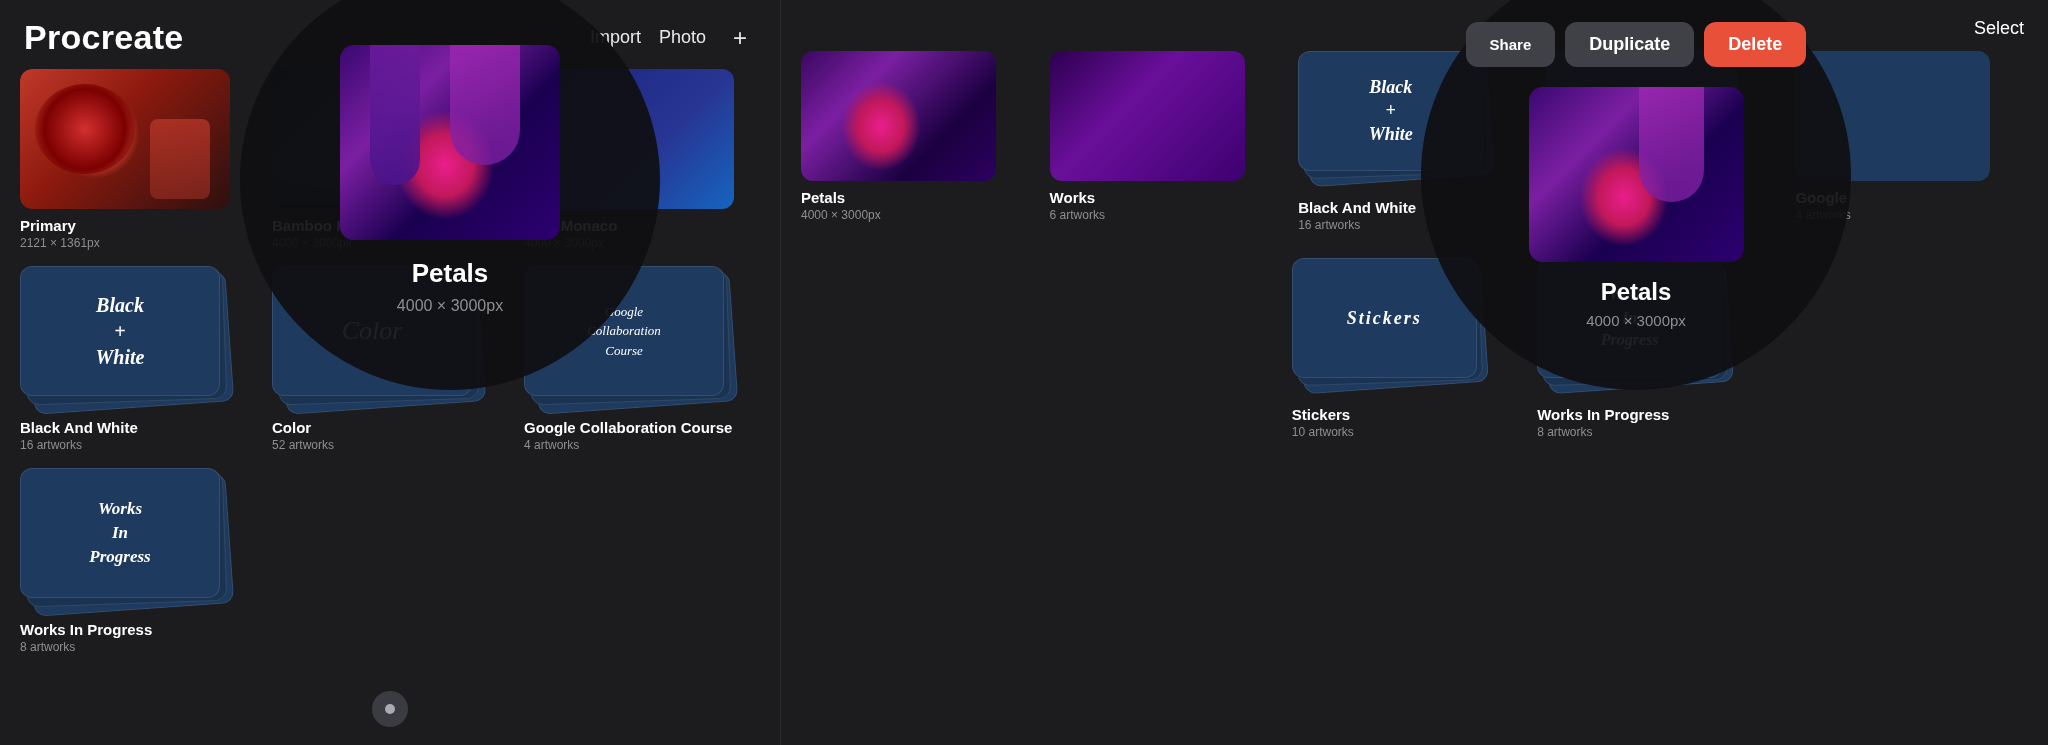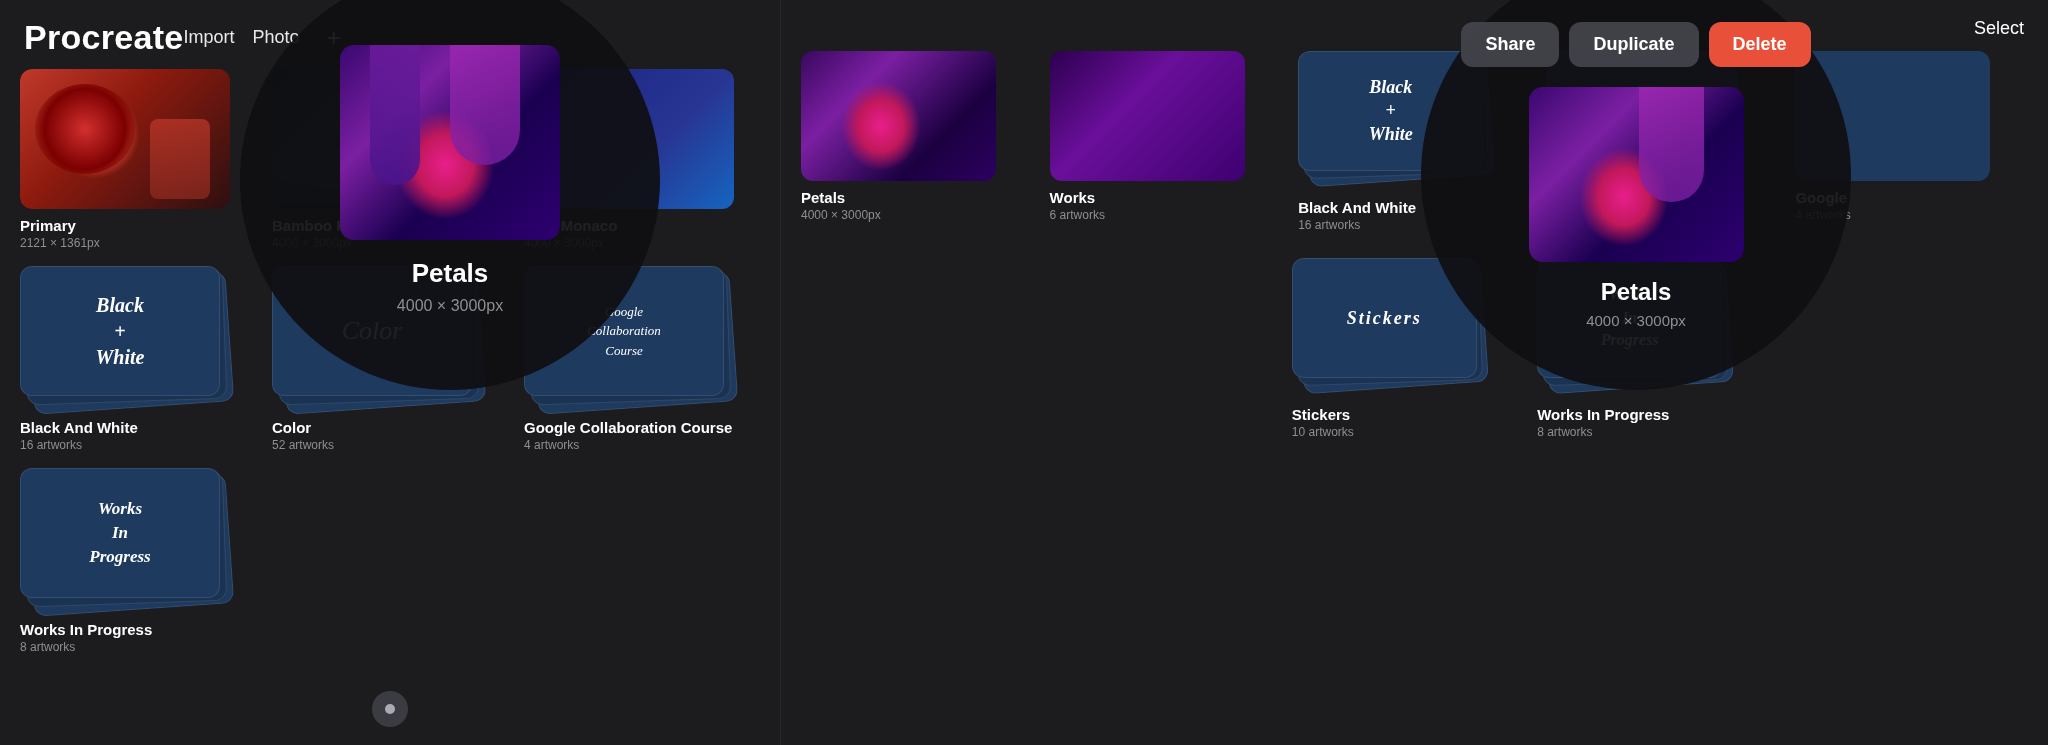--- a/index.html
+++ b/index.html
@@ -26,20 +26,21 @@
       height: 533px;
       background: #1c1c1e;
       position: relative;
       overflow: hidden;
     }
 
     
     .header {
       display: flex;
       align-items: center;
+      justify-content: space-between;
       padding: 18px 24px 12px;
     }
 
     .app-title {
       font-size: 34px;
       font-weight: 700;
       color: #ffffff;
       letter-spacing: 0.3px;
     }
 
@@ -361,21 +362,21 @@
       </div>
       <span class="artwork-title">Works In Progress</span>
       <span class="artwork-subtitle">8 artworks</span>
     </div>
 
   </div>
 
   <div style="position:absolute;width:430px;height:430px;border-radius:50%;background:rgba(15,15,18,0.93);top:-40px;left:640px;z-index:100;display:flex;flex-direction:column;align-items:center;justify-content:center;">
 
     <div style="display:flex;gap:10px;margin-bottom:20px;">
-      <button style="padding:12px 24px;border-radius:12px;font-size:18px;font-weight:600;color:#fff;background:rgba(70,70,78,0.9);border:none;cursor:pointer;">Share</button>
+      <button style="padding:12px 24px;border-radius:12px;font-size:15px;font-weight:600;color:#fff;background:rgba(70,70,78,0.9);border:none;cursor:pointer;">Share</button>
       <button style="padding:12px 24px;border-radius:12px;font-size:18px;font-weight:600;color:#fff;background:rgba(70,70,78,0.9);border:none;cursor:pointer;">Duplicate</button>
       <button style="padding:12px 24px;border-radius:12px;font-size:18px;font-weight:600;color:#fff;background:#e8503a;border:none;cursor:pointer;">Delete</button>
     </div>
 
     <div style="width:215px;height:175px;border-radius:14px;overflow:hidden;margin-bottom:16px;background:linear-gradient(135deg,#3a0870,#7b1fa2 30%,#1a0050 60%,#2d0070 100%);position:relative;">
       <div style="position:absolute;width:90px;height:100px;background:radial-gradient(ellipse,#e91e8c,#c2185b 40%,transparent 70%);bottom:15px;left:50px;"></div>
       <div style="position:absolute;width:65px;height:115px;background:linear-gradient(180deg,#9c27b0,#7b1fa2);top:0;right:40px;border-radius:0 0 32px 32px;opacity:0.8;"></div>
     </div>
 
     <span style="font-size:24px;font-weight:700;color:#fff;margin-bottom:6px;">Petals</span>

